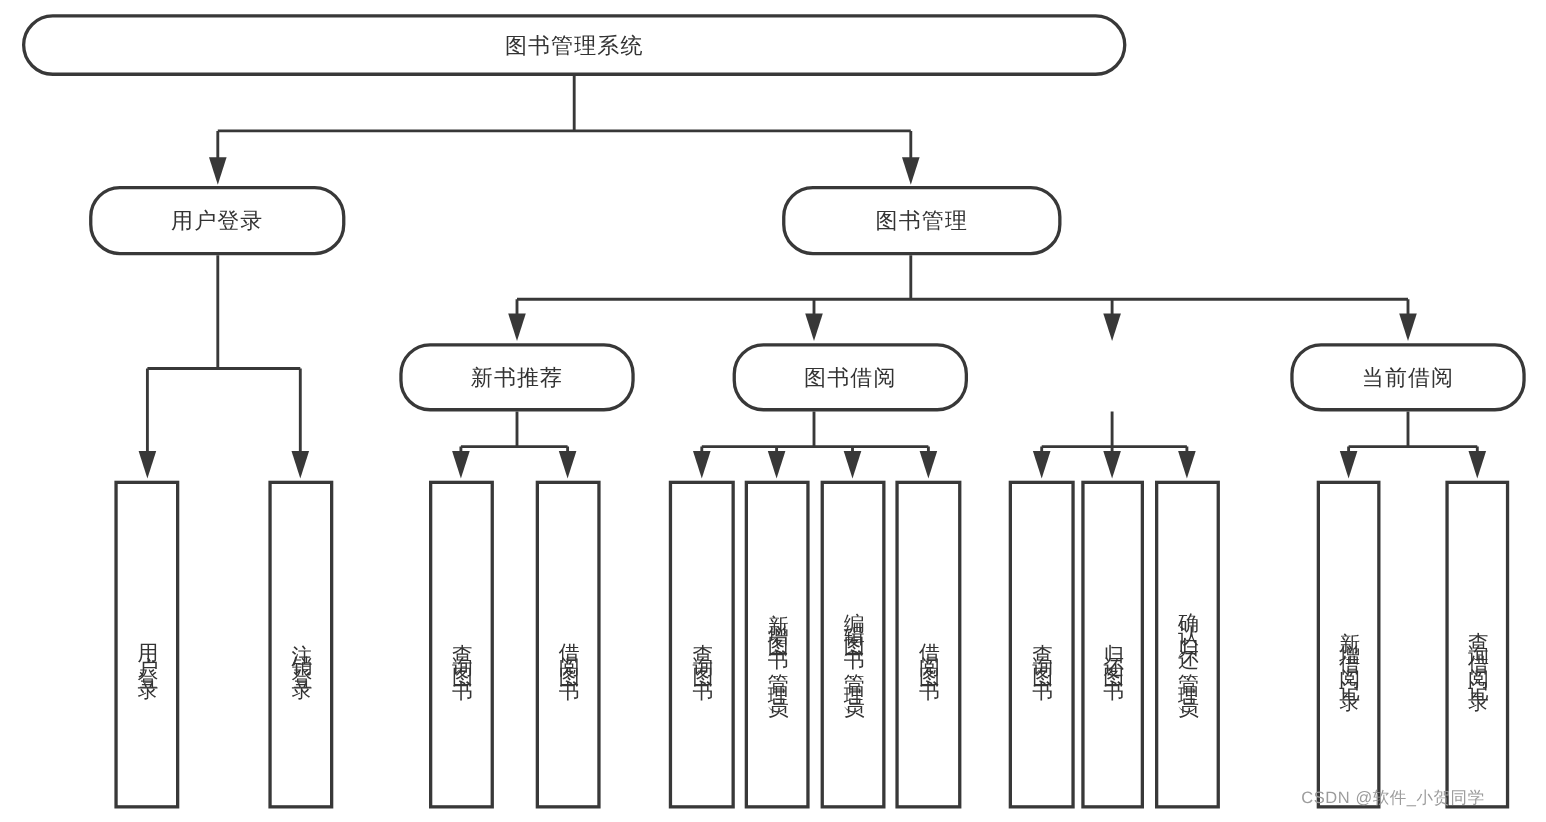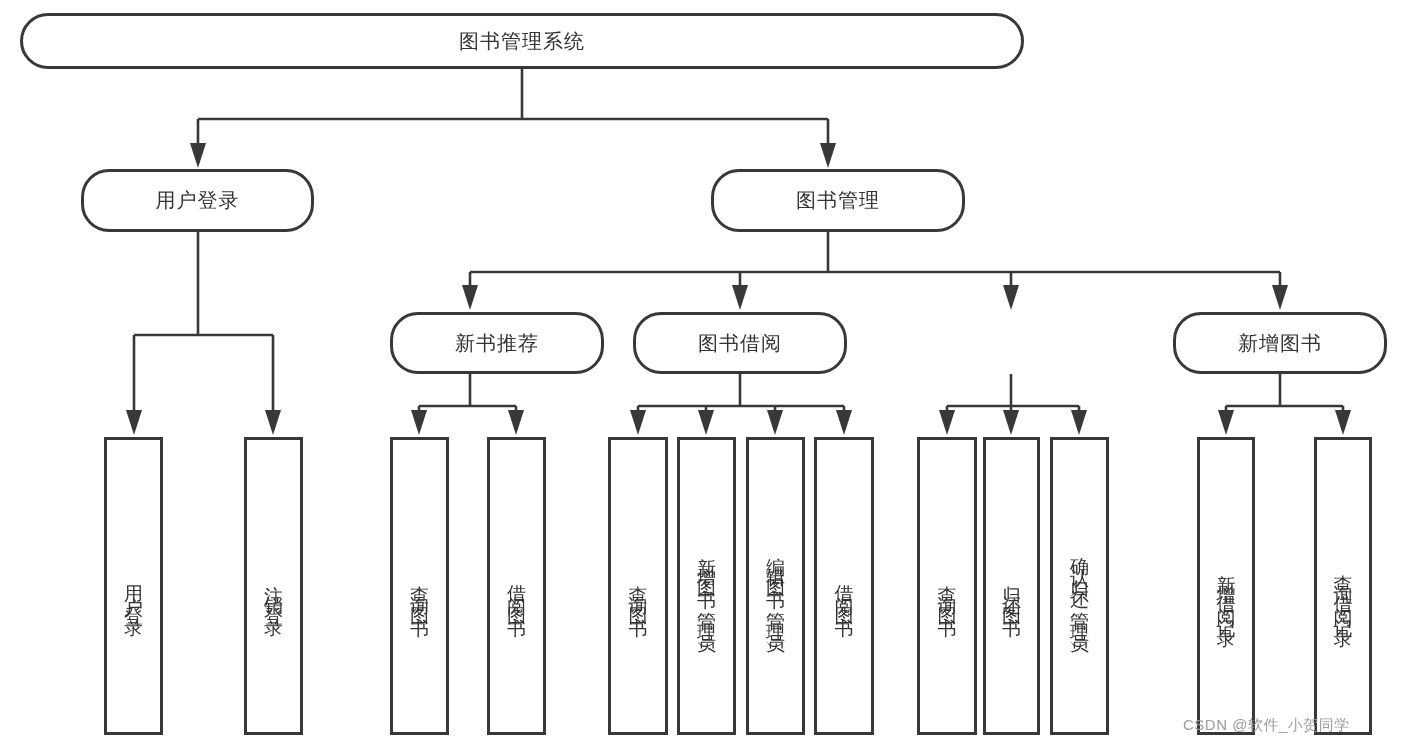--- a/index.html
+++ b/index.html
@@ -88,23 +88,23 @@
       <polygon points="1226,435 1218,410 1234,410"></polygon>
       <polygon points="1343,435 1335,410 1351,410"></polygon>
     </g>
   </svg>
 
   <div class="box hbox" style="left:20px;top:13px;width:1004px;height:56px;">图书管理系统</div>
 
   <div class="box hbox" style="left:81px;top:169px;width:233px;height:63px;">用户登录</div>
   <div class="box hbox" style="left:711px;top:169px;width:254px;height:63px;text-align:center;">图书管理</div>
 
-  <div class="box hbox" style="left:363px;top:312px;width:214px;height:62px;margin-left:27px;">新书推荐</div>
-  <div class="box hbox" style="left:633px;top:312px;width:214px;height:62px;">图书借阅</div>
-  <div class="box hbox" style="left:1173px;top:312px;width:214px;height:62px;">新增图书</div>
+  <div class="box hbox" style="left:363px;top:312px;width:214px;height:62px;">新书推荐</div>
+  <div class="box hbox" style="left:666px;top:312px;width:214px;height:62px;">图书借阅</div>
+  <div class="box hbox" style="left:1173px;top:312px;width:214px;height:62px;">当前借阅</div>
 
   <div class="box vbox" style="left:104px;top:437px;width:59px;height:298px;">
     <span class="vtext">用户登录</span>
   </div>
   <div class="box vbox" style="left:244px;top:437px;width:59px;height:298px;">
     <span class="vtext">注销登录</span>
   </div>
 
   <div class="box vbox" style="left:390px;top:437px;width:59px;height:298px;">
     <span class="vtext">查询图书</span>

